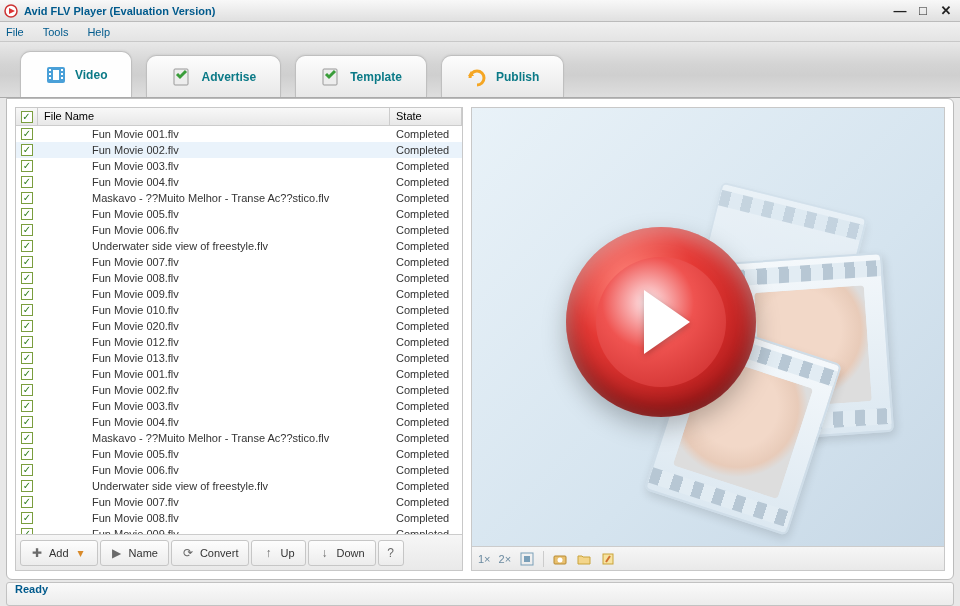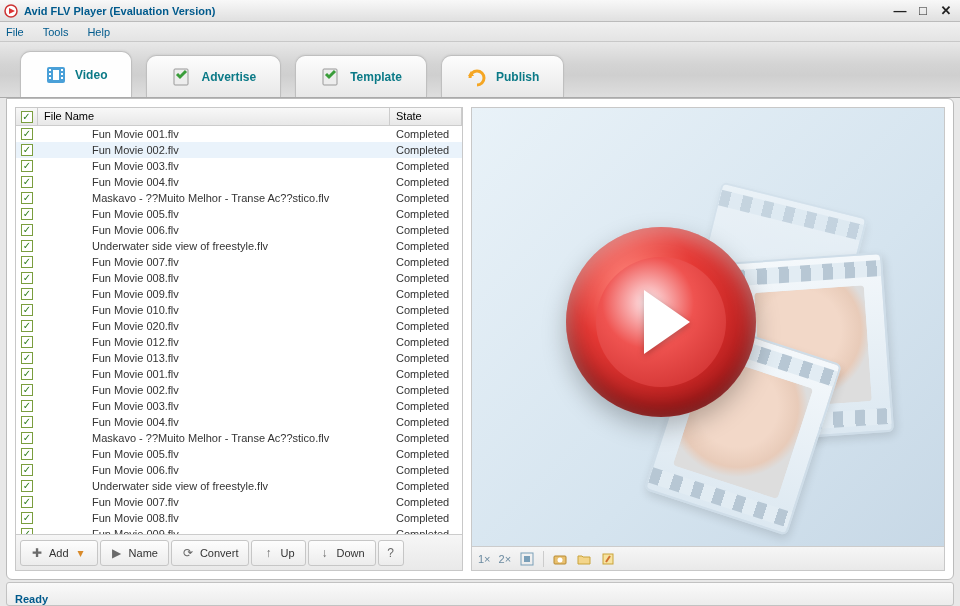--- a/index.html
+++ b/index.html
@@ -217,21 +217,21 @@
   color: #6b8aa0;
   font-size: 11px;
 }
 .preview-toolbar .sep { width:1px; height:16px; background:#ccc; }
 .preview-toolbar .pico { width:16px; height:16px; display:flex; align-items:center; justify-content:center; }
 .statusbar {
   height: 24px;
   margin: 2px 6px 0 6px;
   border: 1px solid #c2c2c2;
   background: linear-gradient(#fafafa,#ececec);
-  display:flex; align-items:flex-end;
+  display:flex; align-items:flex-start;
   padding: 0 8px;
   border-radius: 3px;
 }
 .statusbar .status-text { color:#005a8c; font-weight:bold; }
 </style>
 </head>
 <body>
 
 <div class="titlebar">
   <div class="app-icon">

